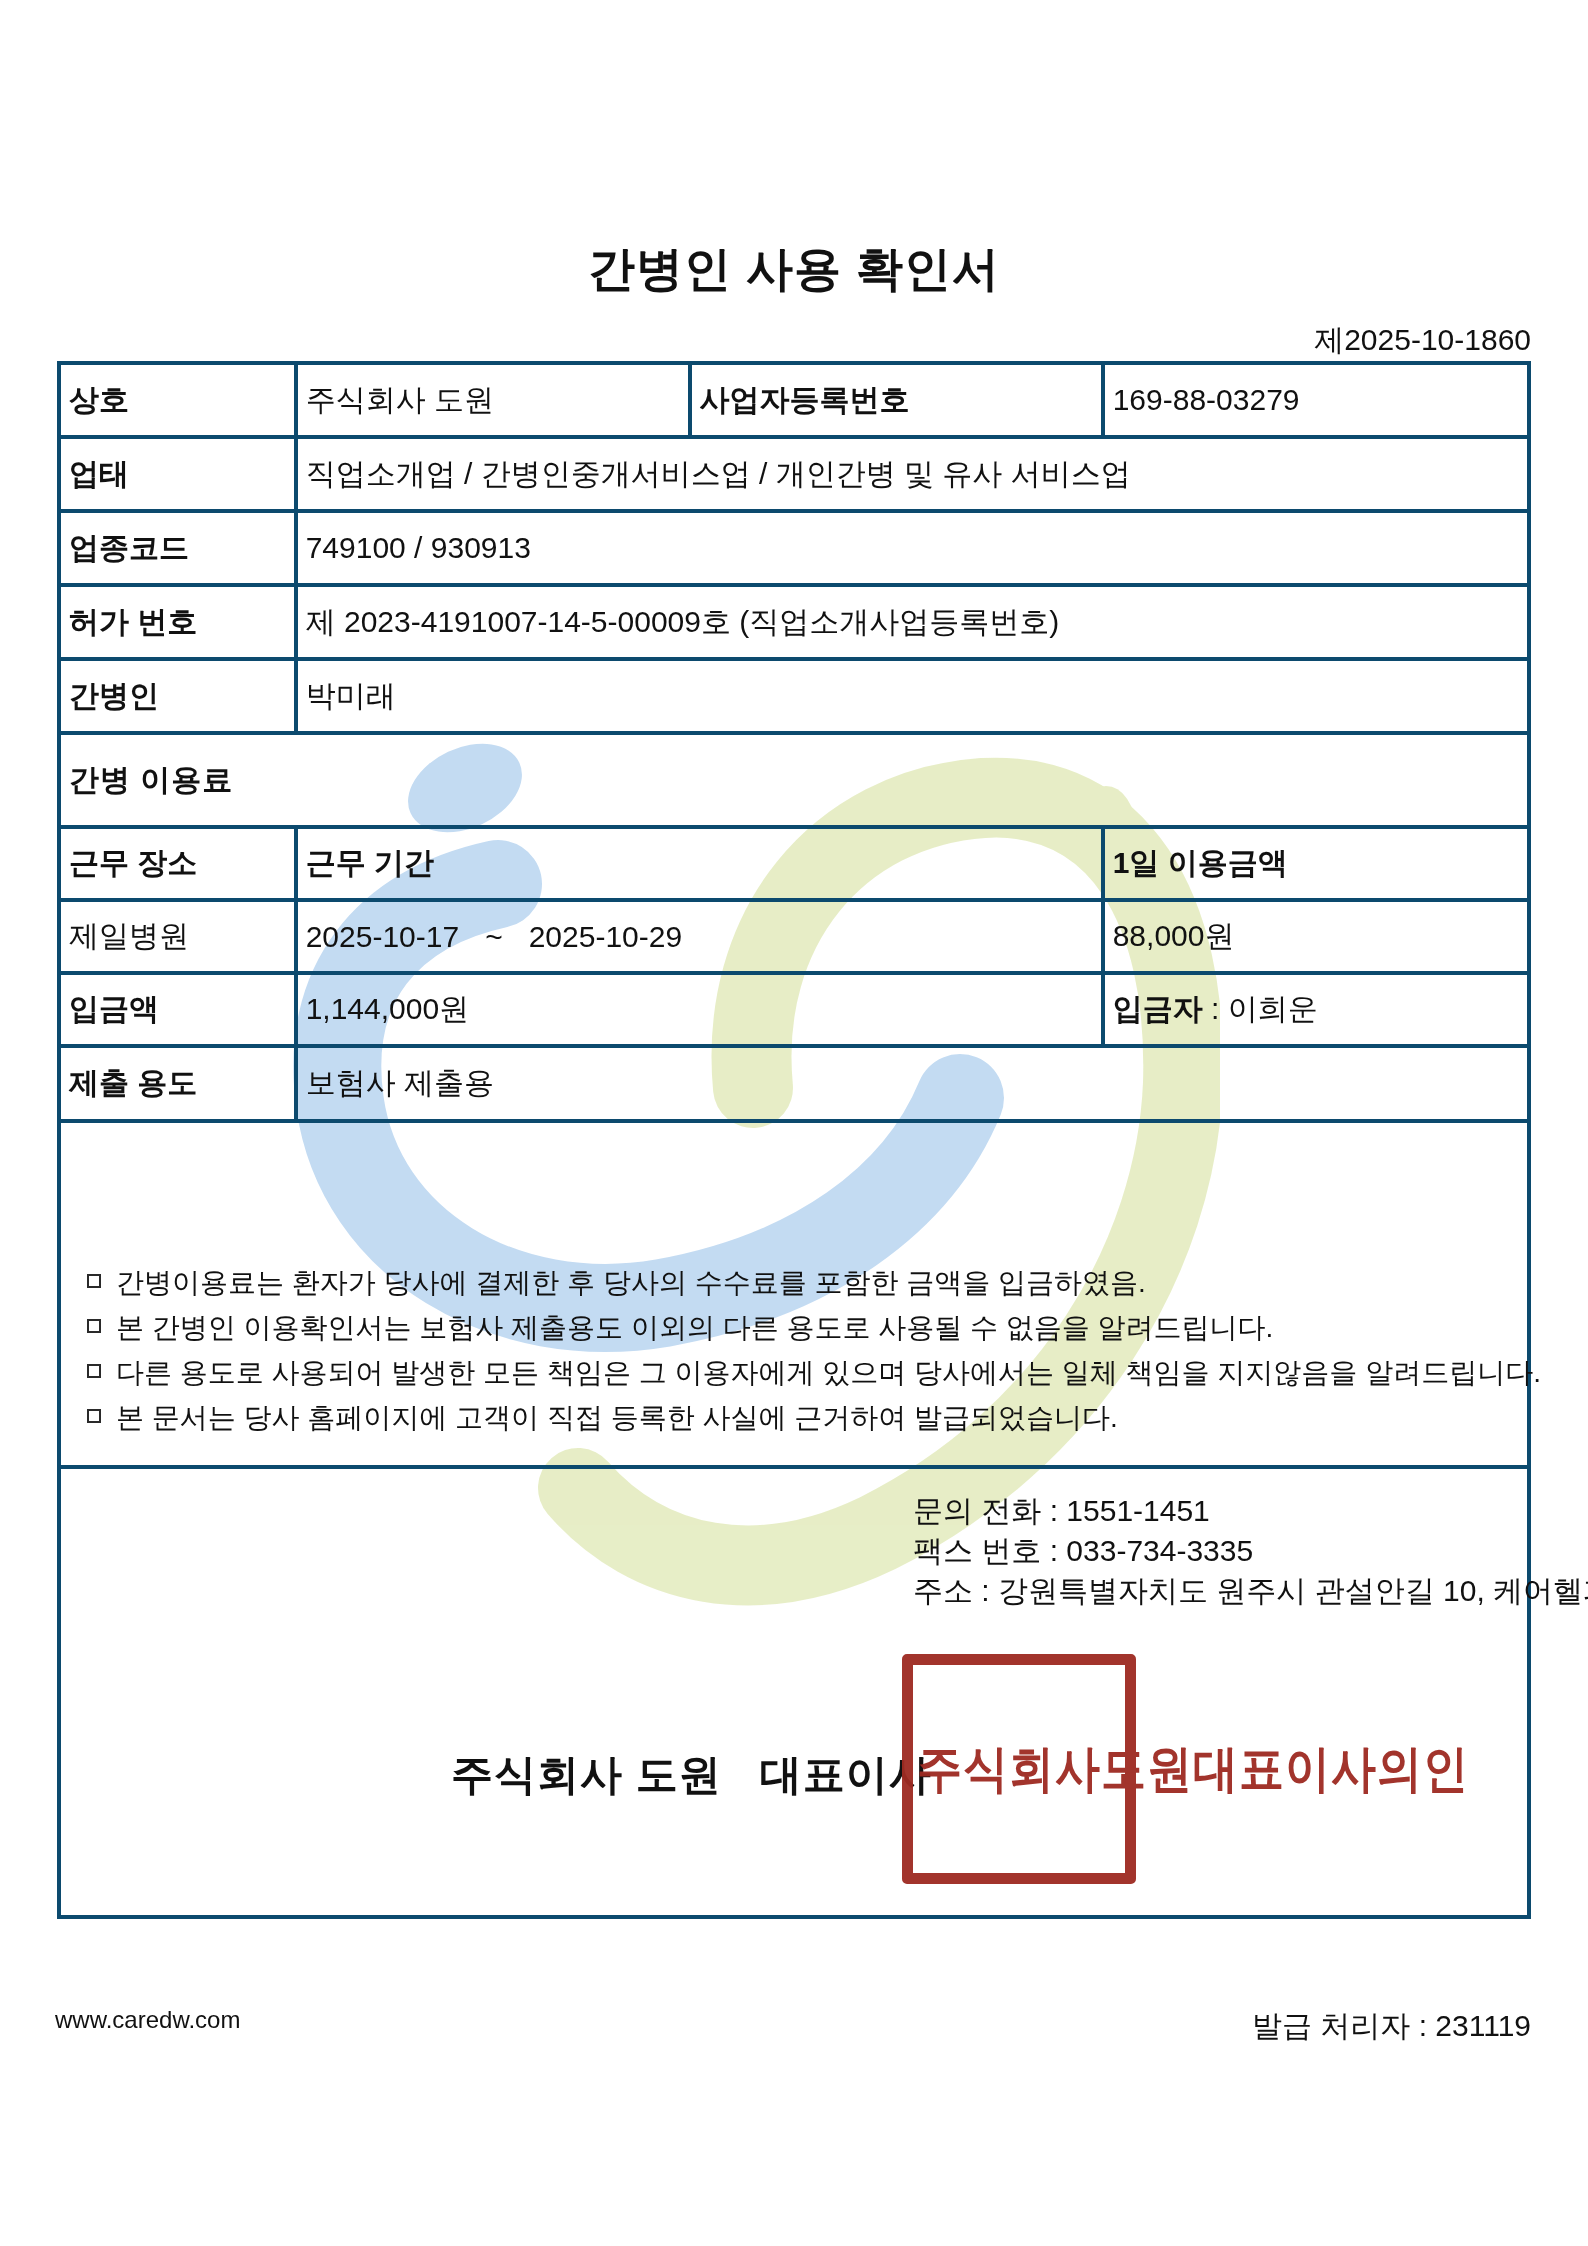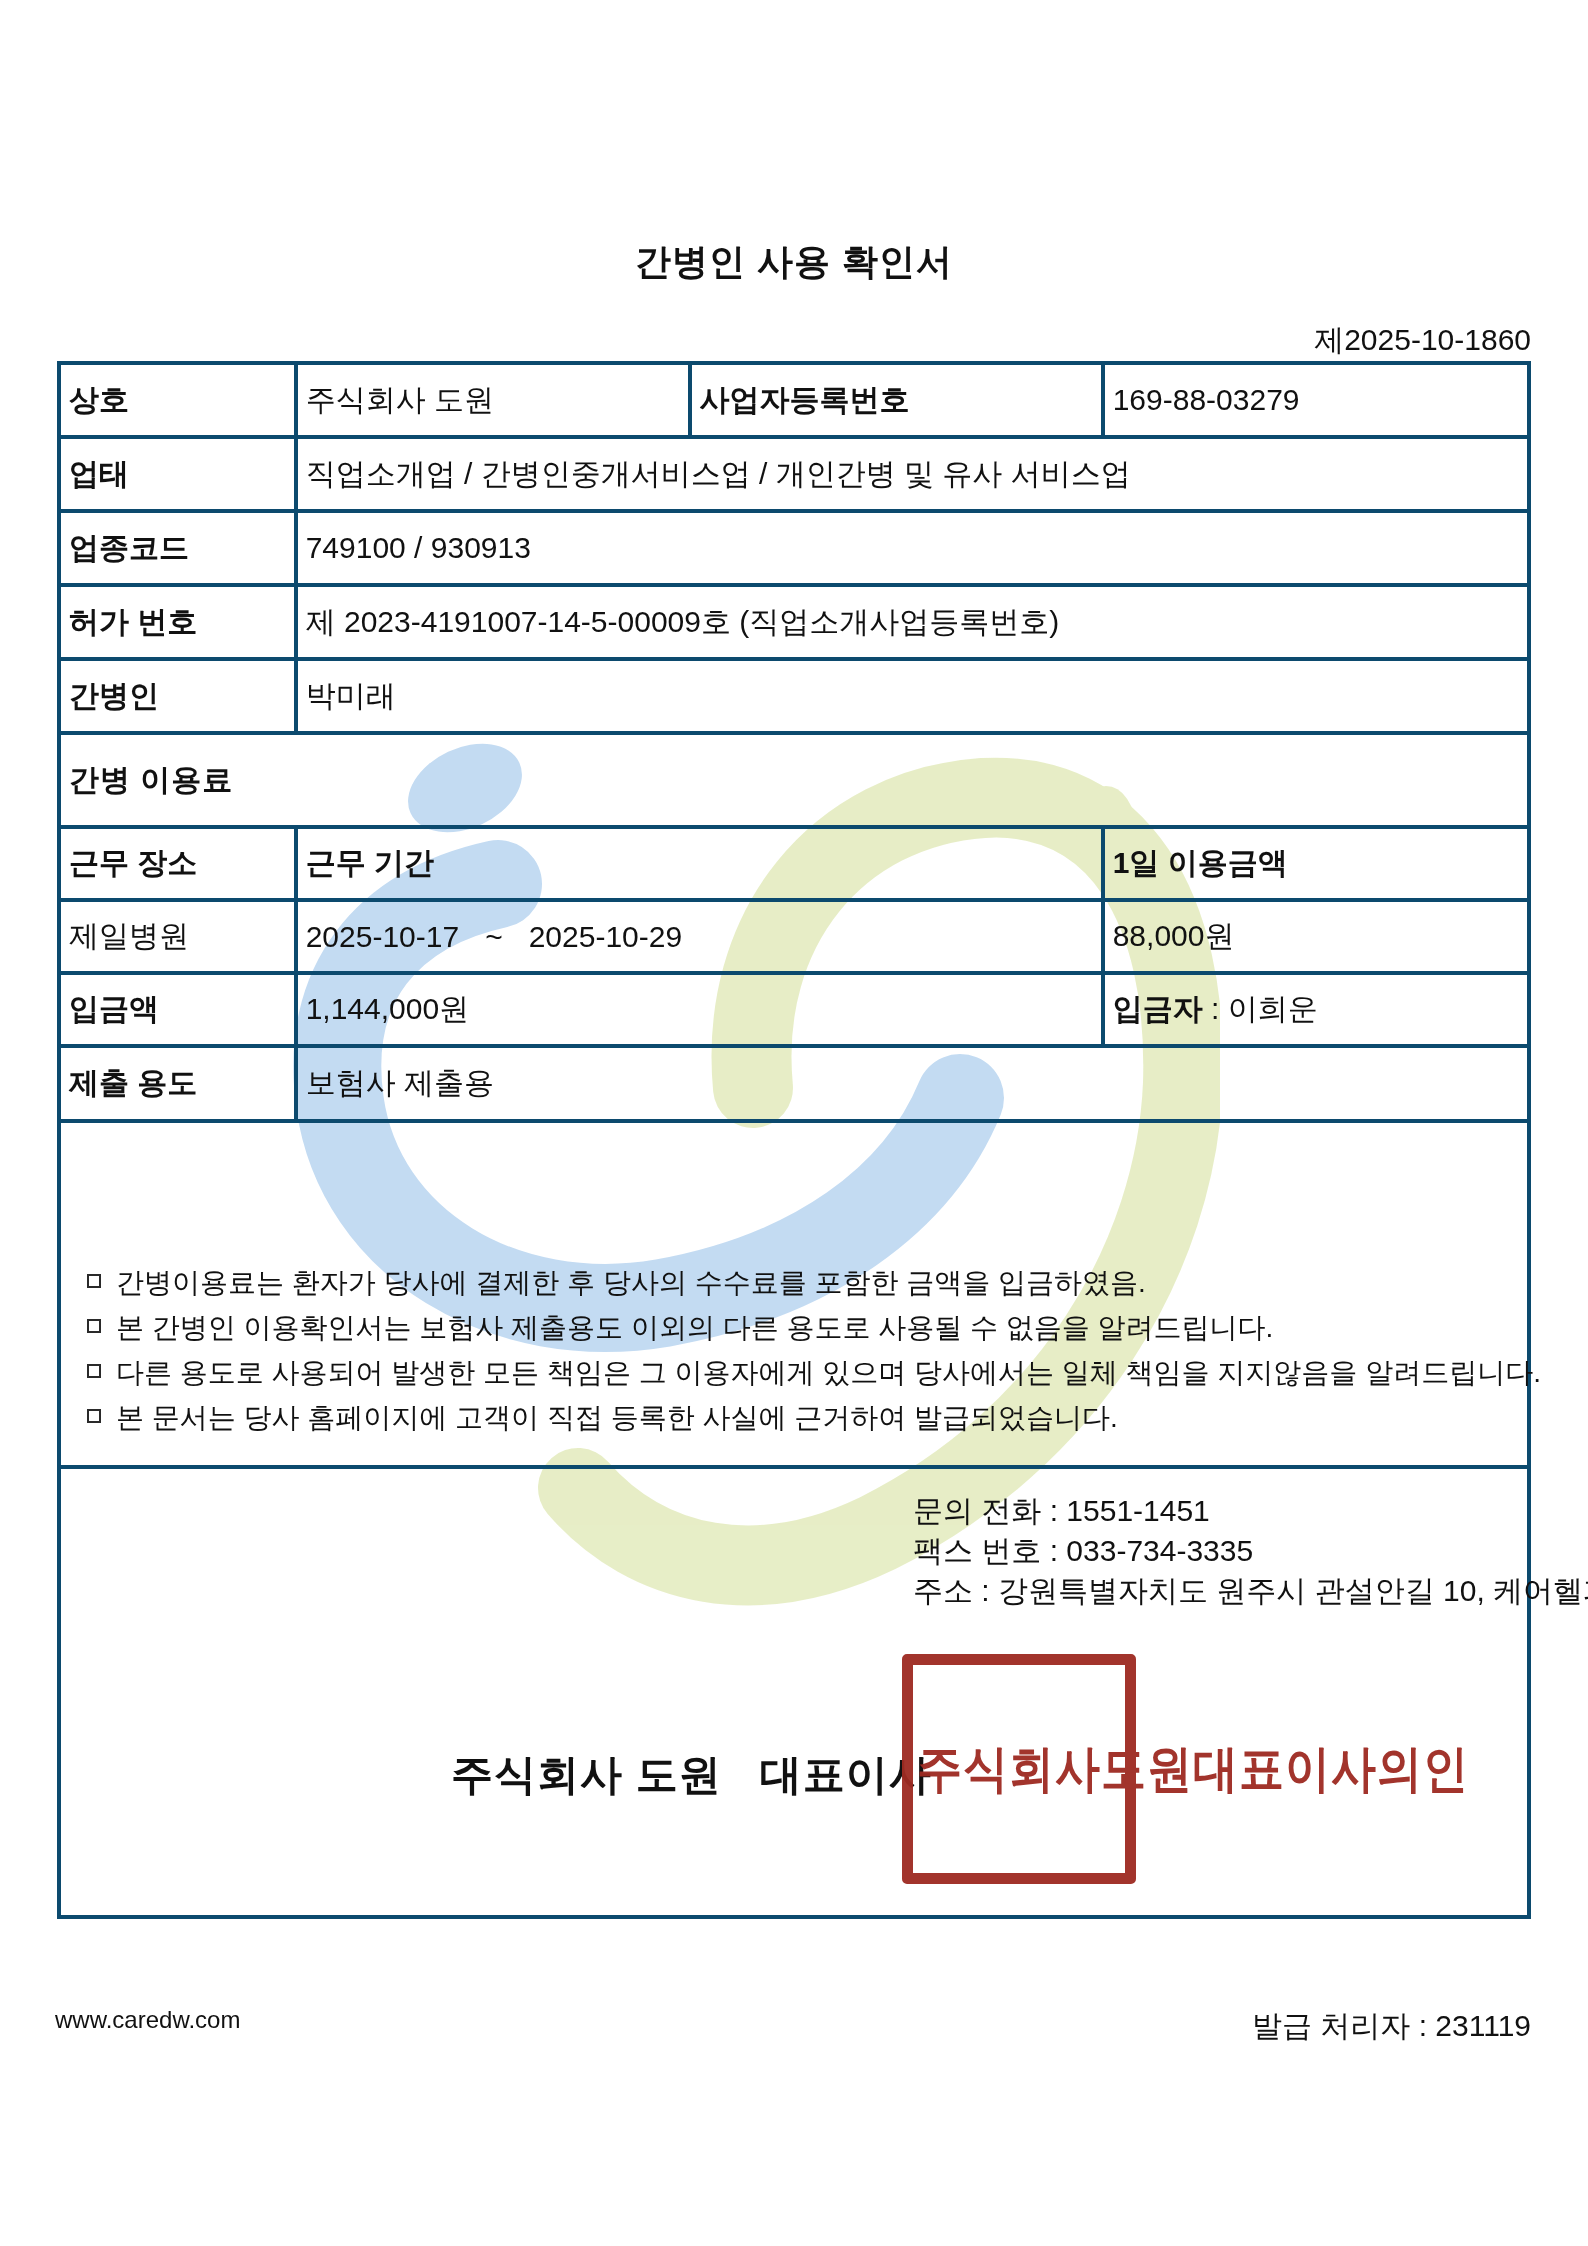--- a/index.html
+++ b/index.html
@@ -6,21 +6,21 @@
   body{
     width:1588px;height:2246px;position:relative;overflow:hidden;
     font-family:"Liberation Sans","DejaVu Sans",sans-serif;
     color:#111;
   }
   
   .watermark{position:absolute;left:268px;top:738px;width:952px;height:962px;z-index:0;}
   
   .doc-title{
     position:absolute;top:238px;left:0;width:100%;text-align:center;
-    font-size:36px;font-weight:700;letter-spacing:1px;z-index:2;
+    font-size:47px;font-weight:700;letter-spacing:1px;z-index:2;
   }
   .doc-number{
     position:absolute;top:320px;right:57px;text-align:right;
     font-size:30px;z-index:2;
   }
   
   table.main{
     position:absolute;left:57px;top:361px;width:1474px;z-index:1;
     border-collapse:collapse;table-layout:fixed;
     background:transparent;

